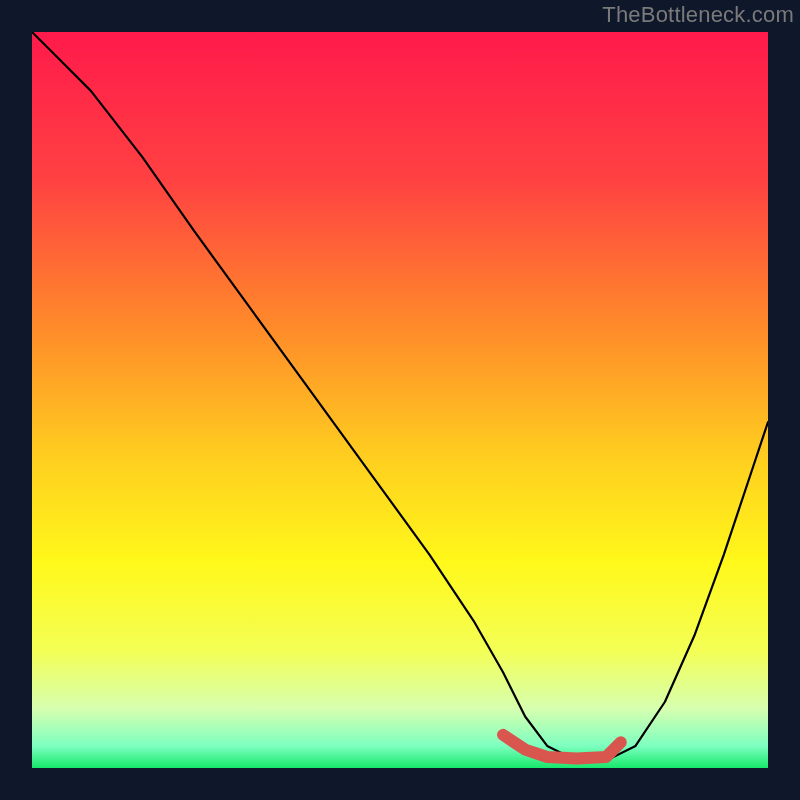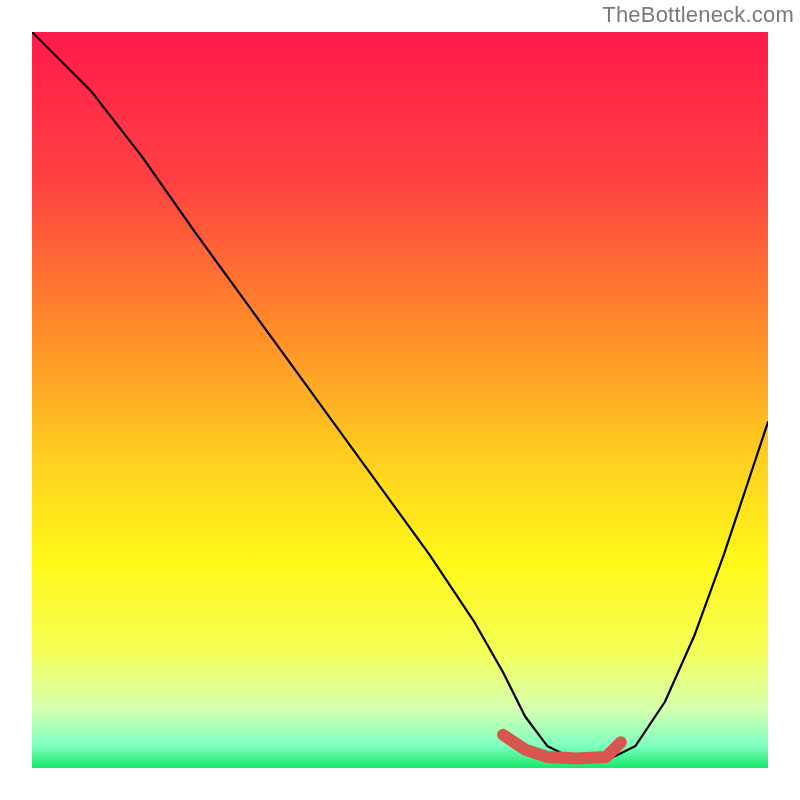--- a/index.html
+++ b/index.html
@@ -7,21 +7,21 @@
     padding: 0;
     width: 800px;
     height: 800px;
     background: #000;
     font-family: Arial, Helvetica, sans-serif;
   }
   .frame {
     position: relative;
     width: 800px;
     height: 800px;
-    background: #ffffff;
+    background: #0f172a;
   }
   .watermark {
     position: absolute;
     top: 2px;
     right: 6px;
     color: #7a7a7a;
     font-size: 22px;
     font-weight: 500;
     letter-spacing: 0.2px;
     z-index: 5;

